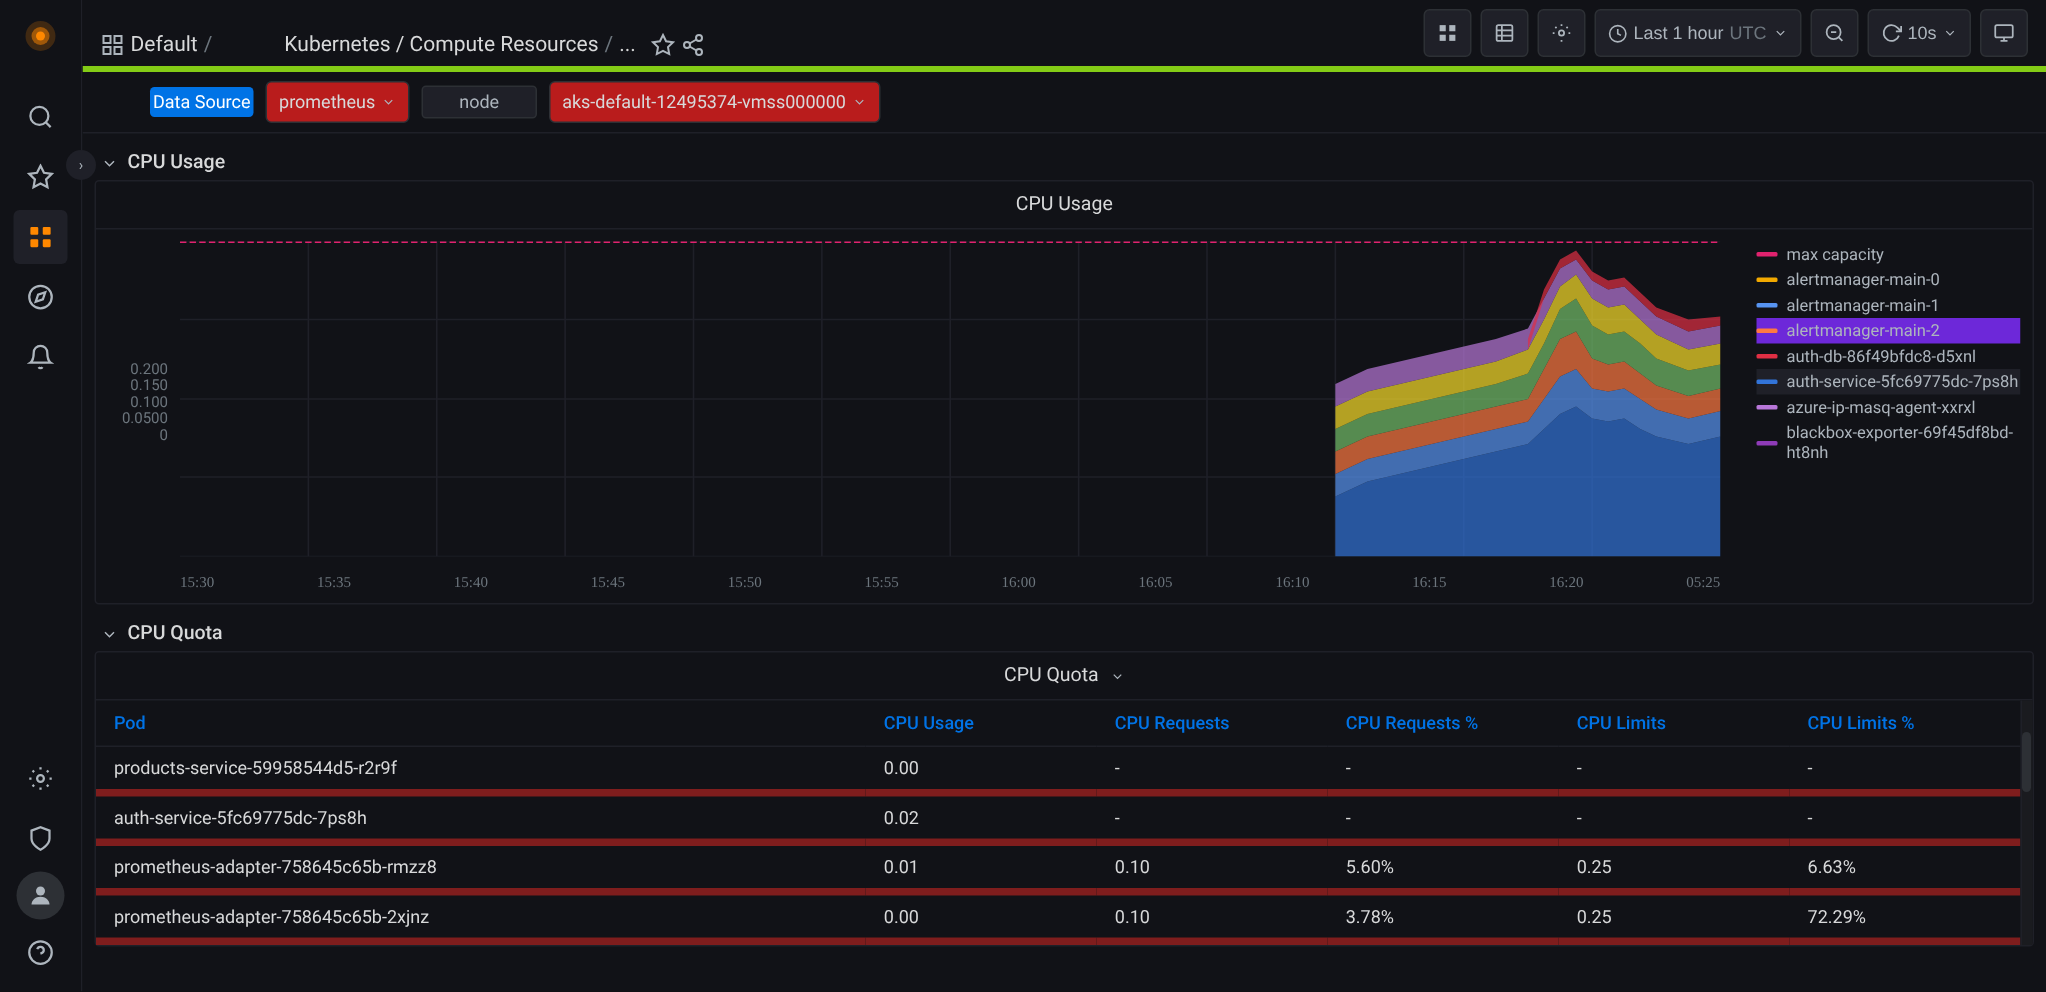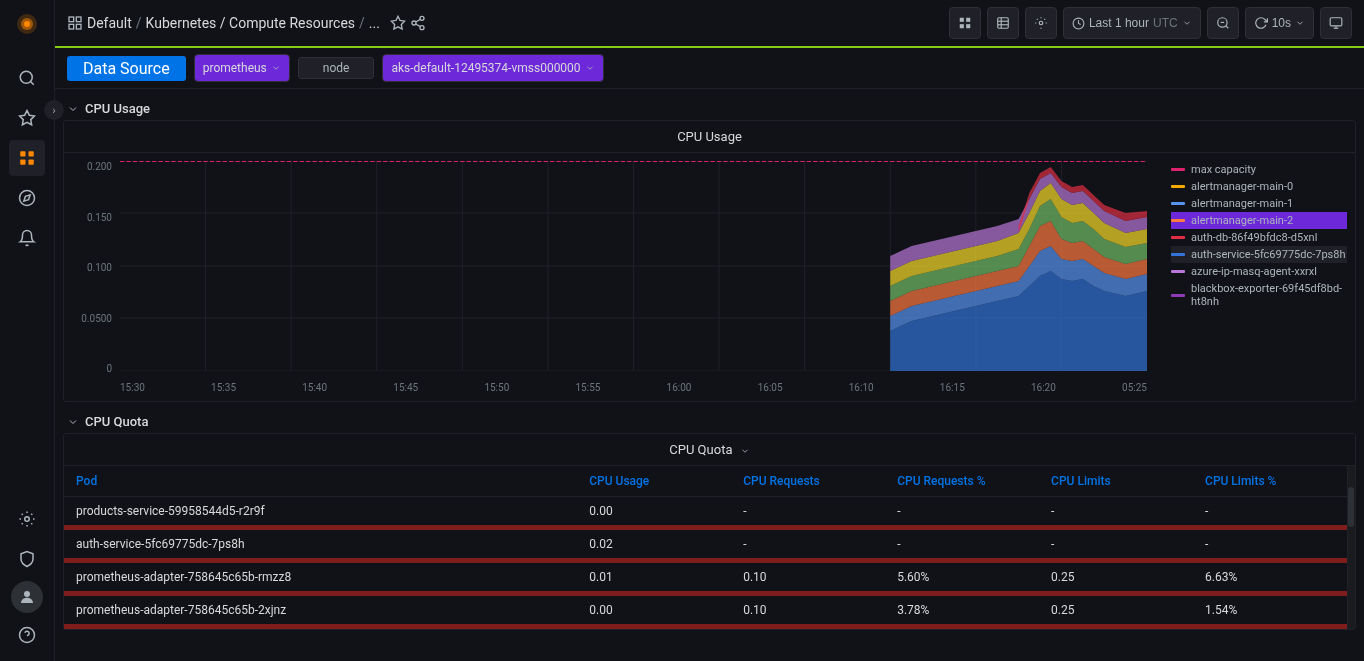--- a/index.html
+++ b/index.html
@@ -14,32 +14,32 @@
     .sidebar-logo svg { width: 24px; height: 24px; }
     .sidebar-icon { width: 36px; height: 36px; display: flex; align-items: center; justify-content: center; border-radius: 4px; cursor: pointer; color: #adb5bd; }
     .sidebar-icon.active { background: #1f2028; color: #ff8800; }
     .sidebar-expand { width: 20px; height: 20px; border-radius: 50%; background: #1f2028; display: flex; align-items: center; justify-content: center; position: absolute; left: 44px; top: 48px; cursor: pointer; color: #adb5bd; font-size: 10px; }
     .sidebar-bottom { margin-top: auto; display: flex; flex-direction: column; align-items: center; gap: 4px; padding-bottom: 8px; }
 
     
     .main-content { flex: 1; overflow-y: auto; background: #111217; }
     
     
-    .top-header { display: flex; align-items: center; padding: 6px 12px; border-bottom: 2px solid #84cc16; background: #111217; gap: 16px; height: 48px; }
+    .top-header { display: flex; align-items: flex-end; padding: 6px 12px; border-bottom: 4px solid #84cc16; background: #111217; gap: 16px; height: 48px; }
     .breadcrumb { display: flex; align-items: center; gap: 4px; flex: 1; color: #d8d9da; font-size: 14px; }
     .breadcrumb-separator { color: #6c757d; }
     .header-actions { display: flex; align-items: center; gap: 6px; }
     .header-btn { background: #1f2028; border: 1px solid #2d3035; color: #adb5bd; border-radius: 4px; padding: 4px 8px; cursor: pointer; display: flex; align-items: center; gap: 4px; font-size: 12px; height: 32px; }
     .time-btn { display: flex; align-items: center; gap: 4px; }
     .zoom-btn { padding: 4px 8px; }
     
     
     .filter-bar { display: flex; align-items: center; padding: 6px 12px; gap: 8px; border-bottom: 1px solid #1f2028; background: #111217; }
-    .filter-label { background: #0073e6; color: #fff; padding: 3px 16px; border-radius: 3px; font-size: 16px; cursor: pointer; }
-    .filter-select { background: #6d28d9; border: 1px solid #2d3035; color: #d8d9da; border-radius: 4px; padding: 4px 8px; font-size: 12px; display: flex; align-items: center; gap: 4px; cursor: pointer; height: 28px; }
+    .filter-label { background: #0073e6; color: #fff; padding: 3px 2px; border-radius: 3px; font-size: 12px; cursor: pointer; margin-left: 33px; }
+    .filter-select { background: #b91c1c; border: 1px solid #2d3035; color: #d8d9da; border-radius: 4px; padding: 4px 8px; font-size: 12px; display: flex; align-items: center; gap: 4px; cursor: pointer; height: 28px; }
     .filter-tag { background: #1f2028; border: 1px solid #2d3035; color: #adb5bd; padding: 3px 24px; border-radius: 3px; font-size: 12px; }
     
     
     .section { margin: 8px 0; }
     .section-header { display: flex; align-items: center; gap: 6px; padding: 4px 12px; cursor: pointer; color: #d8d9da; font-size: 13px; font-weight: 500; }
     
     
     .chart-container { background: #111217; border: 1px solid #1f2028; margin: 0 8px; border-radius: 3px; }
     .chart-title { text-align: center; padding: 8px; color: #d8d9da; font-size: 13px; border-bottom: 1px solid #1f2028; }
     .chart-area { display: flex; padding: 8px; }
@@ -150,21 +150,21 @@
     <div class="top-header">
       <div class="breadcrumb">
         <svg width="16" height="16" viewBox="0 0 24 24" fill="none" stroke="#adb5bd" stroke-width="2">
             <rect x="3" y="3" width="7" height="7"></rect>
             <rect x="14" y="3" width="7" height="7"></rect>
             <rect x="3" y="14" width="7" height="7"></rect>
             <rect x="14" y="14" width="7" height="7"></rect>
           </svg>
         <span style="cursor:pointer;">Default</span>
         <span class="breadcrumb-separator">/</span>
-        <span style="cursor:pointer;">Kubernetes / Compute Resources</span>
+        <span style="cursor:pointer;margin-left:44px;">Kubernetes / Compute Resources</span>
         <span class="breadcrumb-separator">/</span>
         <span>...</span>
         <svg width="16" height="16" viewBox="0 0 24 24" fill="none" stroke="#adb5bd" stroke-width="2" style="margin-left:6px; cursor:pointer;">
             <polygon points="12 2 15.09 8.26 22 9.27 17 14.14 18.18 21.02 12 17.77 5.82 21.02 7 14.14 2 9.27 8.91 8.26 12 2"></polygon>
           </svg>
         <svg width="16" height="16" viewBox="0 0 24 24" fill="none" stroke="#adb5bd" stroke-width="2" style="cursor:pointer;">
             <circle cx="18" cy="5" r="3"></circle>
             <circle cx="6" cy="12" r="3"></circle>
             <circle cx="18" cy="19" r="3"></circle>
             <line x1="8.59" y1="13.51" x2="15.42" y2="17.49"></line>
@@ -256,21 +256,21 @@
             <polyline points="6 9 12 15 18 9"></polyline>
           </svg>
         <span>CPU Usage</span>
       </div>
 
       <div class="chart-container">
         <div class="chart-title">CPU Usage</div>
         <div class="chart-area">
 
           <div style="flex:1; display:flex; flex-direction:column;">
-            <div style="display:flex; flex:1;">
+            <div style="display:flex; flex:1;align-items:center;">
 
               <div class="y-axis">
                 <span>0.200</span>
                 <span>0.150</span>
                 <span>0.100</span>
                 <span>0.0500</span>
                 <span>0</span>
               </div>
 
               <div class="chart-plot">
@@ -307,21 +307,21 @@
                   <polygon points="720,110 720,95 740,85 760,80 780,75 800,70 820,65 840,58 850,38 860,18 870,12 880,26 890,32 900,30 910,40 920,50 940,60 960,56 960,68 940,72 920,62 910,52 900,42 890,44 880,38 870,22 860,30 850,52 840,72 820,80 800,85 780,90 760,95 740,100 720,110" fill="#b877d9" opacity="0.7"></polygon>
 
                   <polygon points="840,72 850,38 860,18 870,12 880,26 890,32 900,30 910,40 920,50 940,60 960,56 960,50 940,52 920,44 910,34 900,24 890,26 880,20 870,6 860,12 850,32 840,65" fill="#e02f44" opacity="0.7"></polygon>
 
                   <line x1="0" y1="0" x2="960" y2="0" stroke="#e0226e" stroke-width="2" stroke-dasharray="4,2"></line>
                 </svg>
               </div>
             </div>
 
             <div style="display:flex; padding-left:48px; padding-top:4px;">
-              <div class="x-axis" style="width:100%;">
+              <div class="x-axis" style="width:100%;font-family:Liberation Serif, serif;">
                 <span>15:30</span>
                 <span>15:35</span>
                 <span>15:40</span>
                 <span>15:45</span>
                 <span>15:50</span>
                 <span>15:55</span>
                 <span>16:00</span>
                 <span>16:05</span>
                 <span>16:10</span>
                 <span>16:15</span>
@@ -422,21 +422,21 @@
                 <td>5.60%</td>
                 <td>0.25</td>
                 <td>6.63%</td>
               </tr>
               <tr>
                 <td>prometheus-adapter-758645c65b-2xjnz</td>
                 <td>0.00</td>
                 <td>0.10</td>
                 <td>3.78%</td>
                 <td>0.25</td>
-                <td>1.54%</td>
+                <td>72.29%</td>
               </tr>
             </tbody>
           </table>
 
           <div style="width:8px; background:#1a1b1f; position:relative; border-left:1px solid #1f2028;">
             <div style="width:6px; height:40px; background:#2d3035; border-radius:3px; margin:1px; position:absolute; right:0; top:20px;"></div>
           </div>
         </div>
       </div>
     </div>

